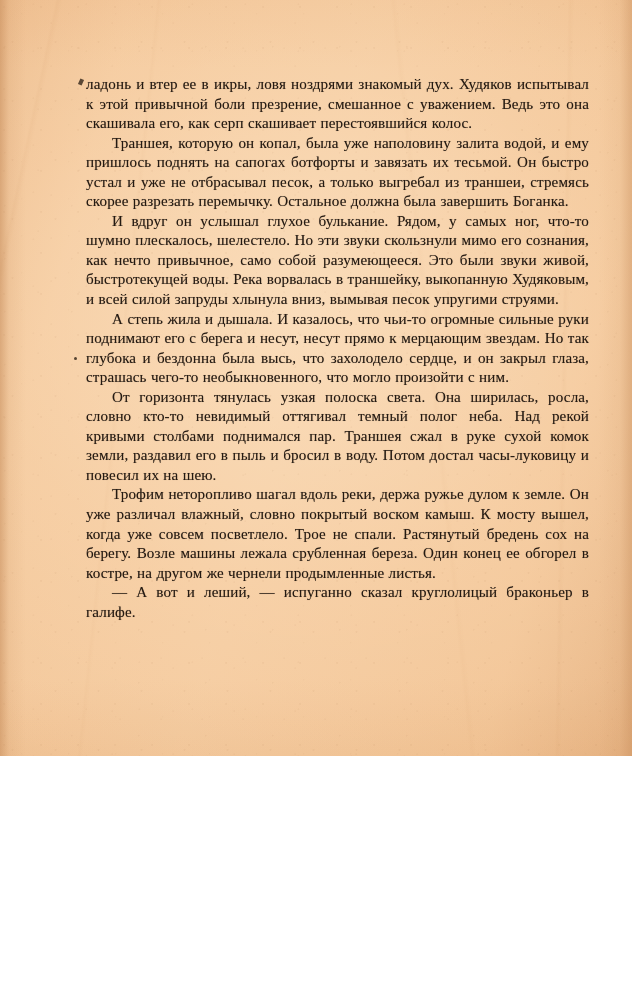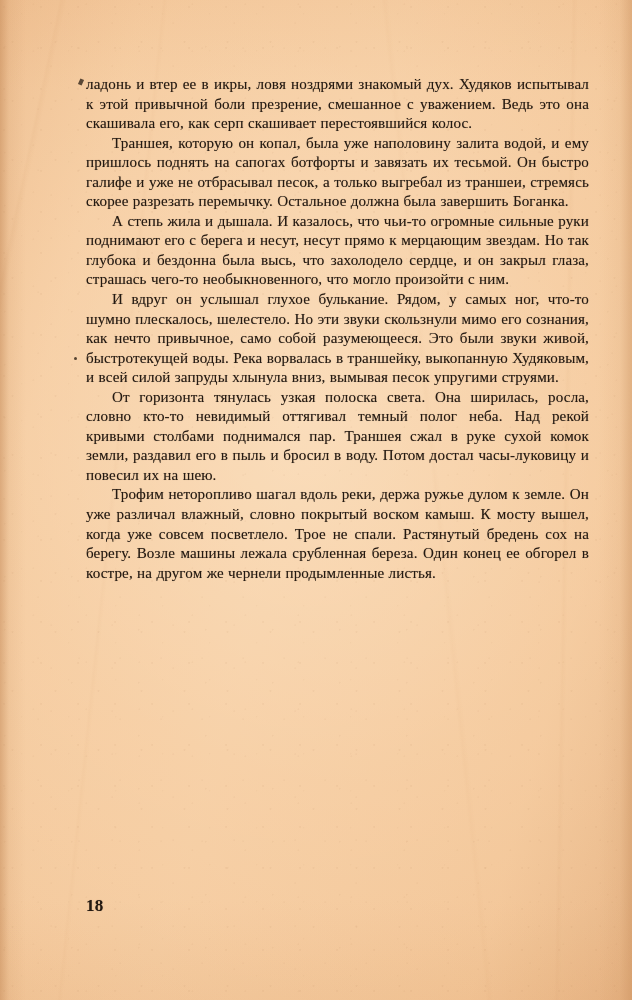--- a/index.html
+++ b/index.html
@@ -4,21 +4,21 @@
 <title>Scanned book page 18</title>
 <style>
   html, body {
     margin: 0;
     padding: 0;
     background: #ffffff;
   }
   #page {
     position: relative;
     width: 632px;
-    height: 1000px;
+    height: 756px;
     overflow: hidden;
     background-color: #f3c79a;
     background-image:
       radial-gradient(ellipse 130% 95% at 48% 42%,
         rgba(255,236,210,0.55) 0%,
         rgba(255,226,192,0.28) 38%,
         rgba(240,190,140,0.00) 72%),
       linear-gradient(105deg,
         rgba(226,169,118,0.38) 0%,
         rgba(245,205,160,0.05) 16%,
@@ -134,22 +134,23 @@
 
   <div id="grain"></div>
   <div id="creases"></div>
   <div id="edges"></div>
 
   <span class="margin-tick"></span>
   <span class="margin-speck"></span>
 
   <div id="text-block">
     <p class="para clipped-start">ладонь и втер ее в икры, ловя ноздрями знакомый дух. Худяков испытывал к этой привычной боли презрение, смешанное с уважением. Ведь это она скашивала его, как серп скашивает перестоявшийся колос.</p>
-    <p class="para">Траншея, которую он копал, была уже наполовину залита водой, и ему пришлось поднять на сапогах ботфорты и завязать их тесьмой. Он быстро галифе и уже не отбрасывал песок, а только выгребал из траншеи, стремясь скорее разрезать перемычку. Остальное должна была завершить Боганка.</p>
+    <p class="para">Траншея, которую он копал, была уже наполовину залита водой, и ему пришлось поднять на сапогах ботфорты и завязать их тесьмой. Он быстро устал и уже не отбрасывал песок, а только выгребал из траншеи, стремясь скорее разрезать перемычку. Остальное должна была завершить Боганка.</p>
+    <p class="para">И вдруг он услышал глухое булькание. Рядом, у самых ног, что-то шумно плескалось, шелестело. Но эти звуки скользнули мимо его сознания, как нечто привычное, само собой разумеющееся. Это были звуки живой, быстротекущей воды. Река ворвалась в траншейку, выкопанную Худяковым, и всей силой запруды хлынула вниз, вымывая песок упругими струями.</p>
     <p class="para">А степь жила и дышала. И казалось, что чьи-то огромные сильные руки поднимают его с берега и несут, несут прямо к мерцающим звездам. Но так глубока и бездонна была высь, что захолодело сердце, и он закрыл глаза, страшась чего-то необыкновенного, что могло произойти с ним.</p>
-    <p class="para">И вдруг он услышал глухое булькание. Рядом, у самых ног, что-то шумно плескалось, шелестело. Но эти звуки скользнули мимо его сознания, как нечто привычное, само собой разумеющееся. Это были звуки живой, быстротекущей воды. Река ворвалась в траншейку, выкопанную Худяковым, и всей силой запруды хлынула вниз, вымывая песок упругими струями.</p>
     <p class="para">От горизонта тянулась узкая полоска света. Она ширилась, росла, словно кто-то невидимый оттягивал темный полог неба. Над рекой кривыми столбами поднимался пар. Траншея сжал в руке сухой комок земли, раздавил его в пыль и бросил в воду. Потом достал часы-луковицу и повесил их на шею.</p>
     <p class="para">Трофим неторопливо шагал вдоль реки, держа ружье дулом к земле. Он уже различал влажный, словно покрытый воском камыш. К мосту вышел, когда уже совсем посветлело. Трое не спали. Растянутый бредень сох на берегу. Возле машины лежала срубленная береза. Один конец ее обгорел в костре, на другом же чернели продымленные листья.</p>
+    <p class="para">— А вот и леший, — испуганно сказал круглолицый браконьер в галифе.</p>
   </div>
 
   <div class="page-number">18</div>
 
 </div>
 
 </body></html>

